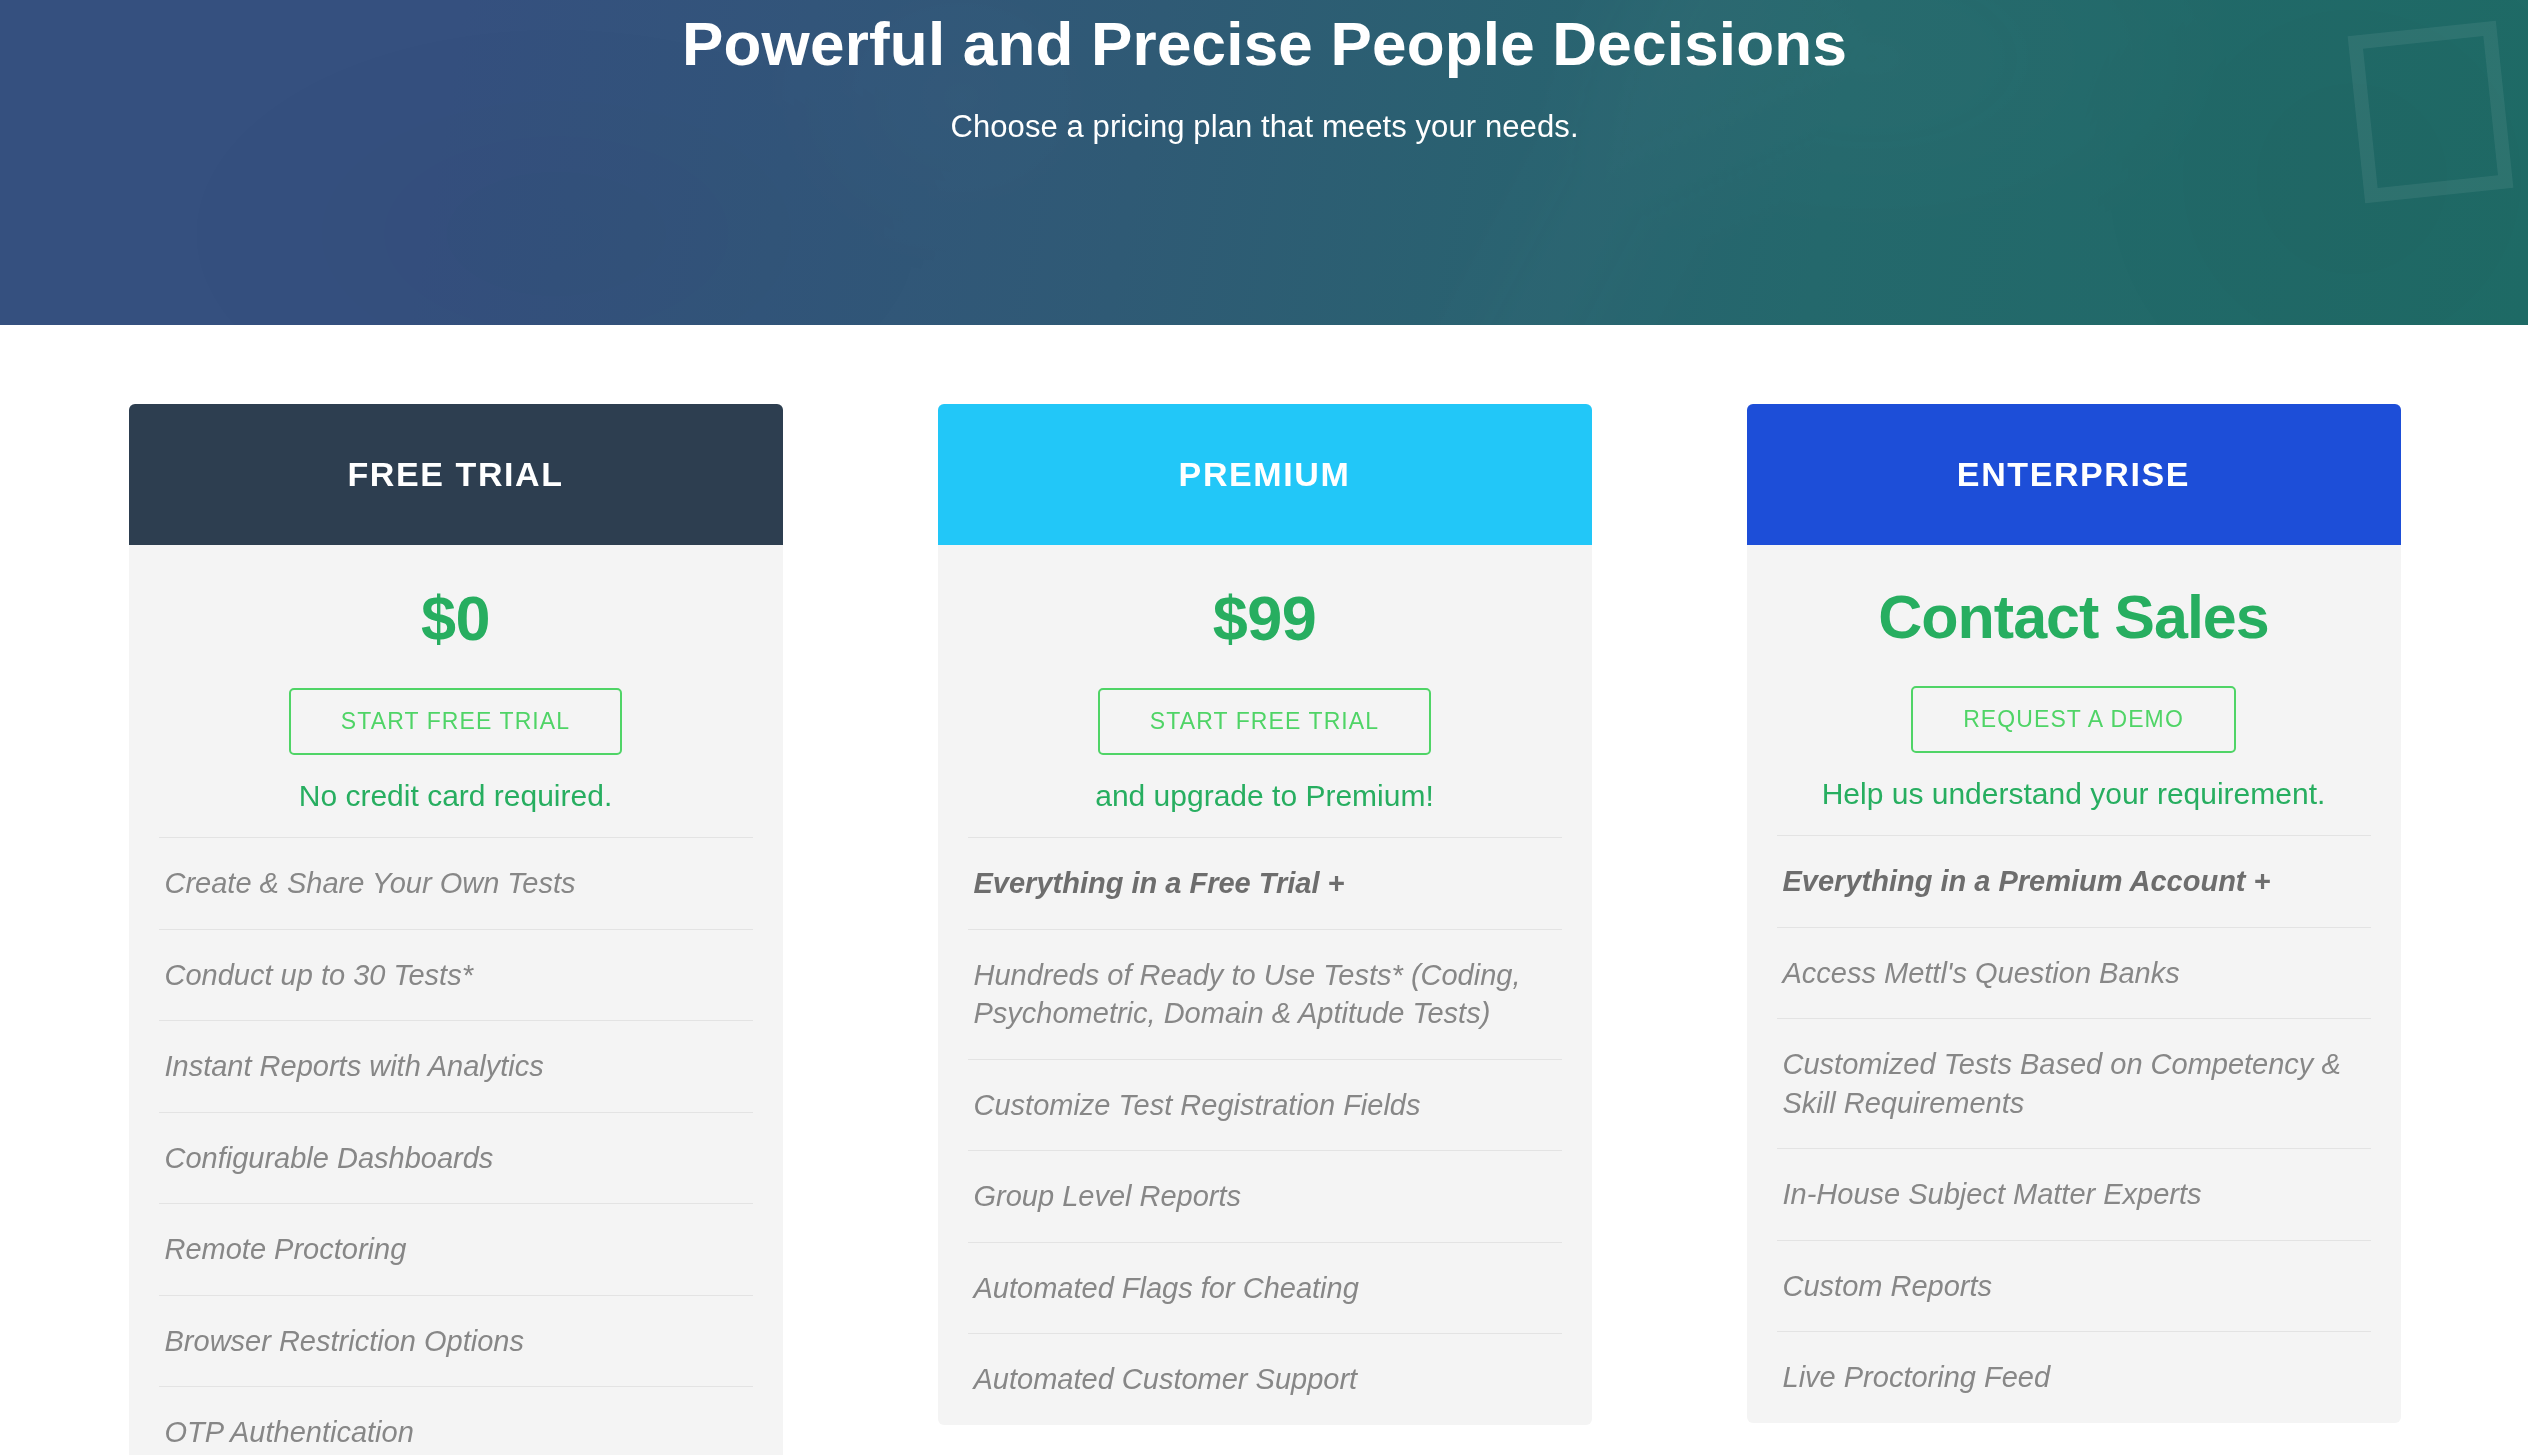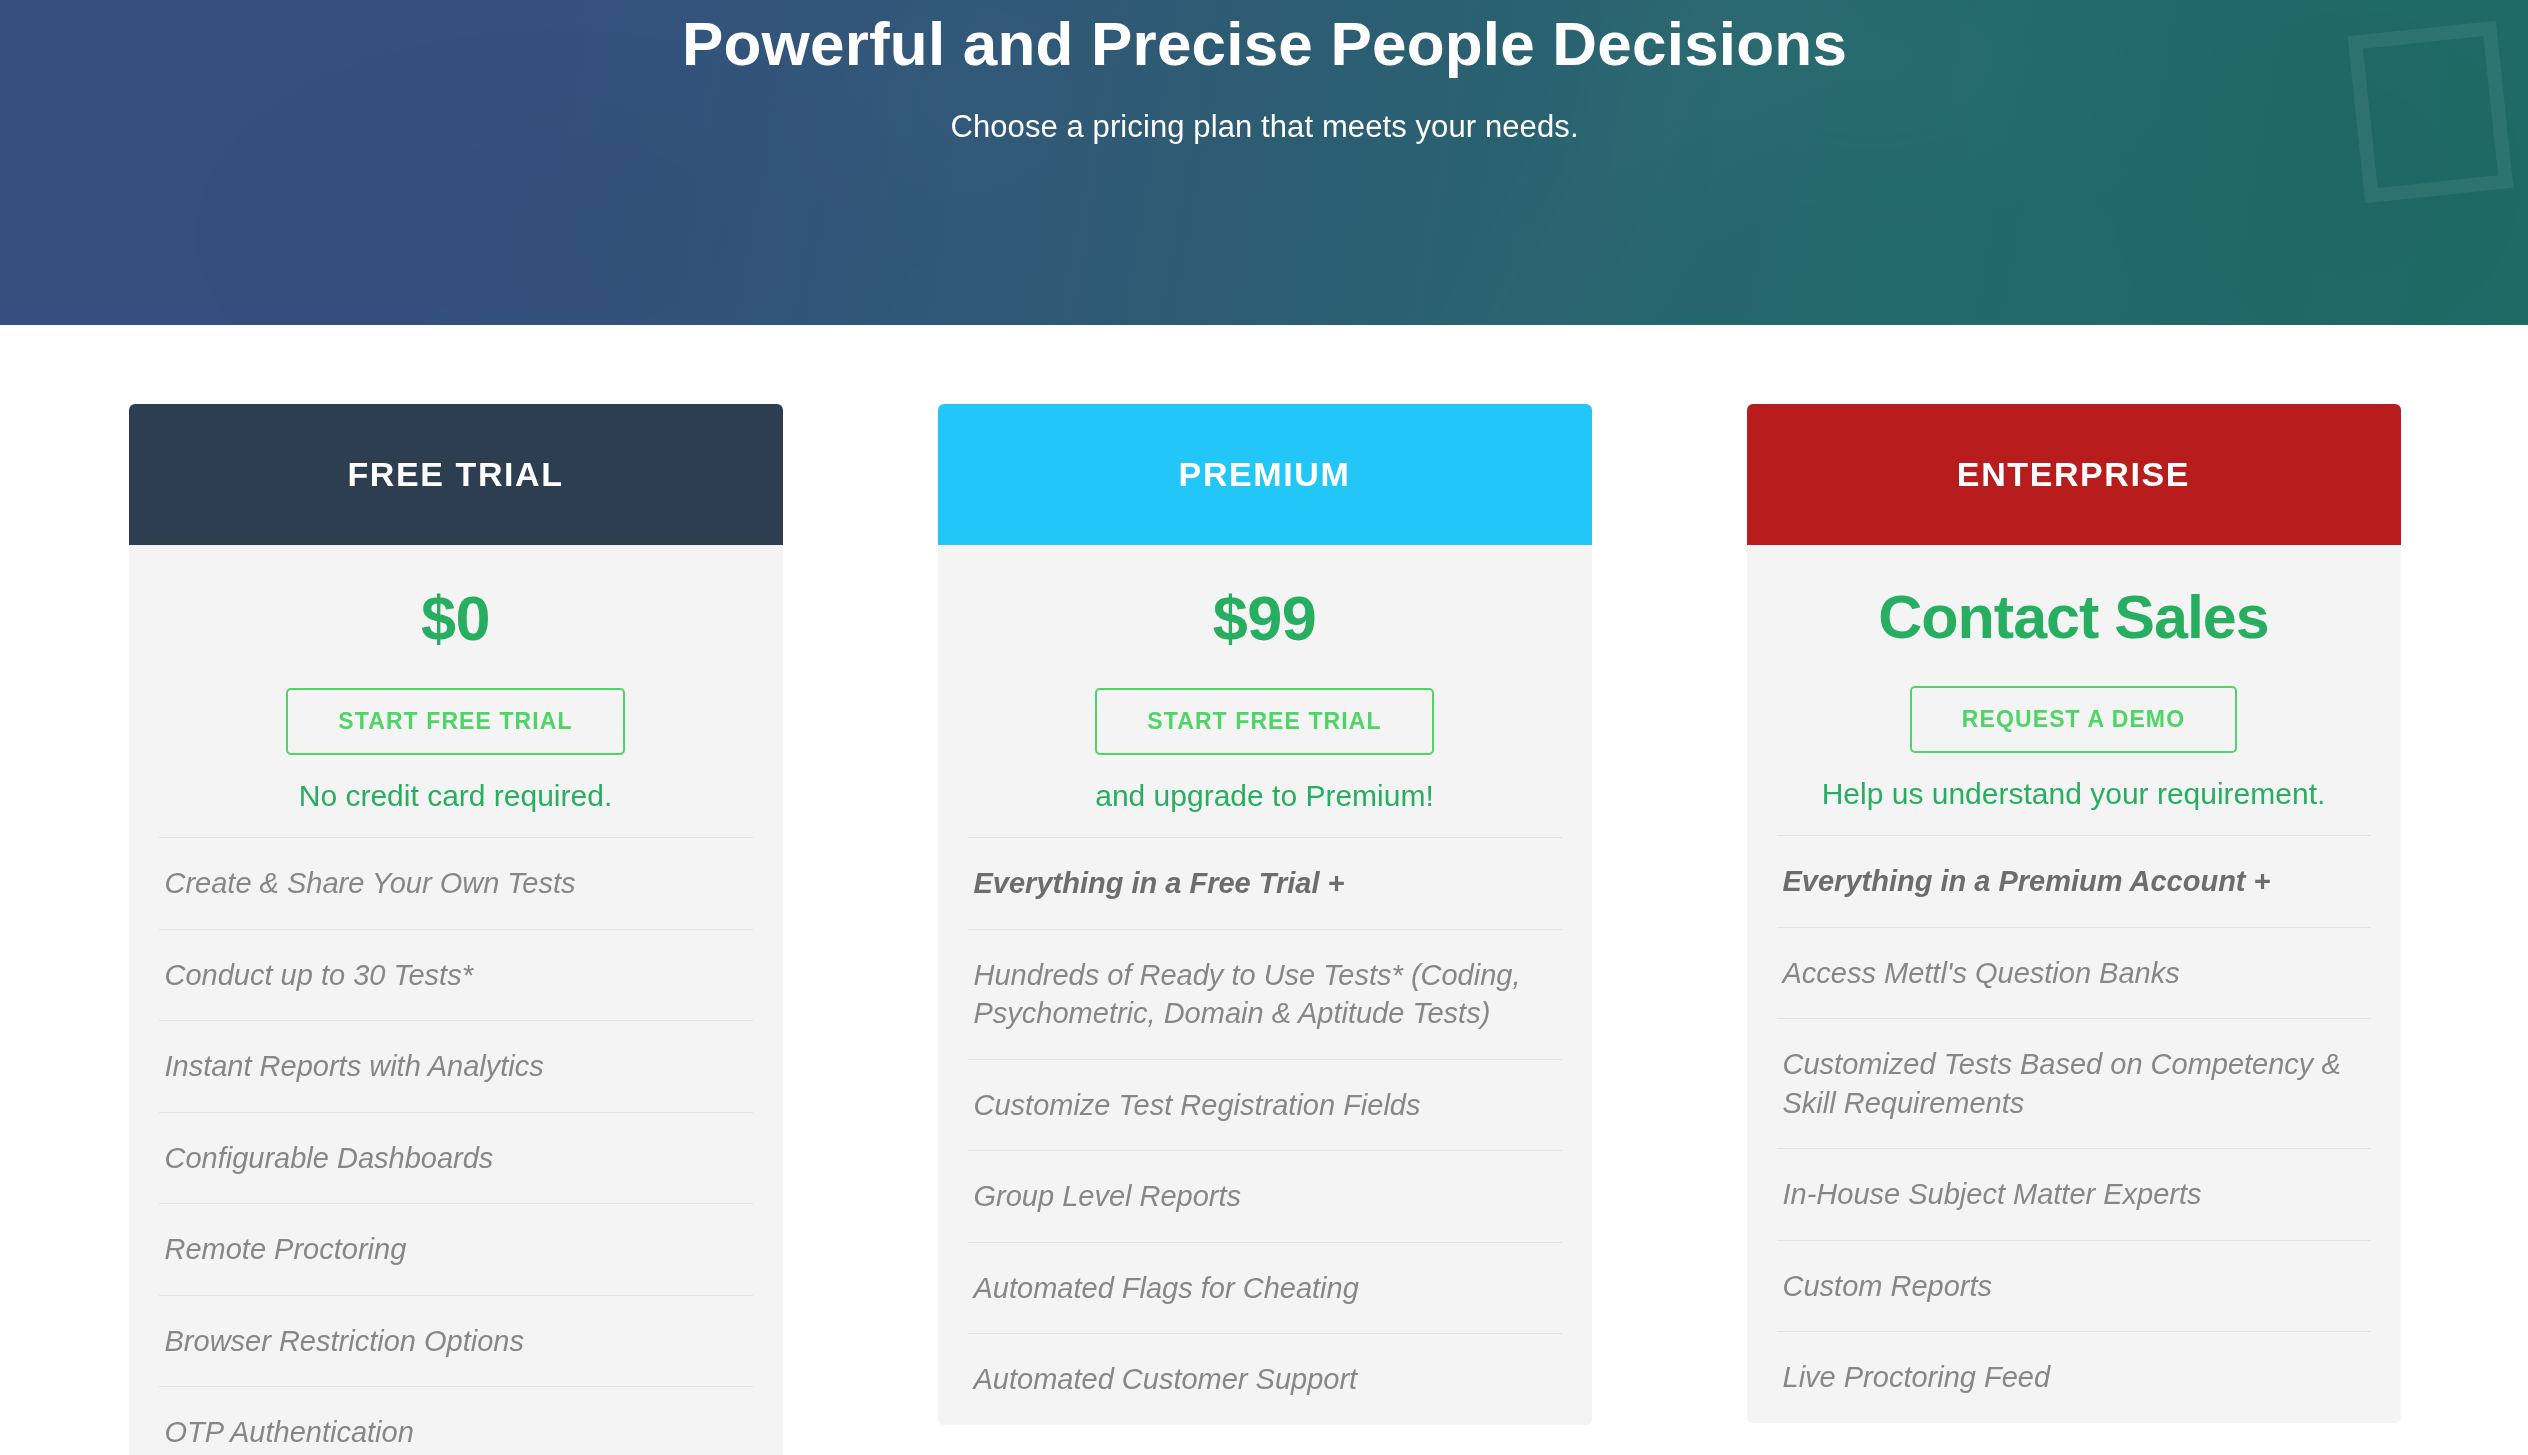--- a/index.html
+++ b/index.html
@@ -87,21 +87,21 @@
     align-items: center;
     justify-content: center;
     color: #ffffff;
     font-size: 34px;
     font-weight: 700;
     letter-spacing: 1.6px;
     text-align: center;
   }
   .head-free { background: #2d3e50; }
   .head-premium { background: #22c7f8; }
-  .head-enterprise { background: #b91c1c; }
+  .head-enterprise { background: #1d4ed8; }
 
   .card-body { padding: 0 30px; }
 
   .price {
     text-align: center;
     color: #27ae60;
     font-size: 63px;
     font-weight: bold;
     letter-spacing: -0.5px;
     padding-top: 42px;
@@ -110,21 +110,21 @@
   .price.contact { font-size: 61px; letter-spacing: -1px; }
 
   .cta-wrap { text-align: center; padding-top: 38px; }
   .cta {
     display: inline-block;
     border: 2px solid #4fd466;
     border-radius: 5px;
     color: #4fd466;
     background: transparent;
     font-size: 23px;
-    font-weight: bold;
+    font-weight: normal;
     letter-spacing: 1.1px;
     padding: 18px 50px;
     cursor: pointer;
     font-family: "Liberation Sans", sans-serif;
   }
 
   .note {
     text-align: center;
     color: #27ae60;
     font-size: 30px;

